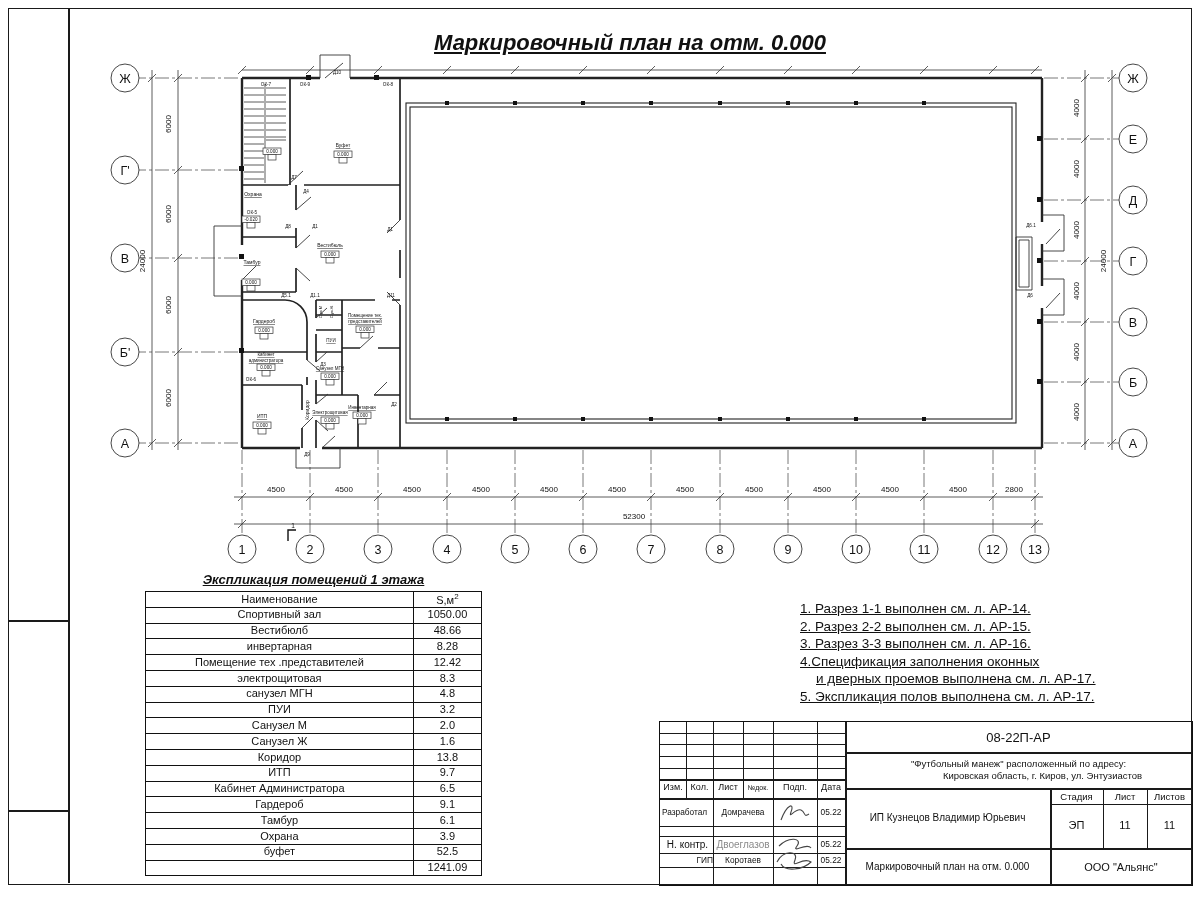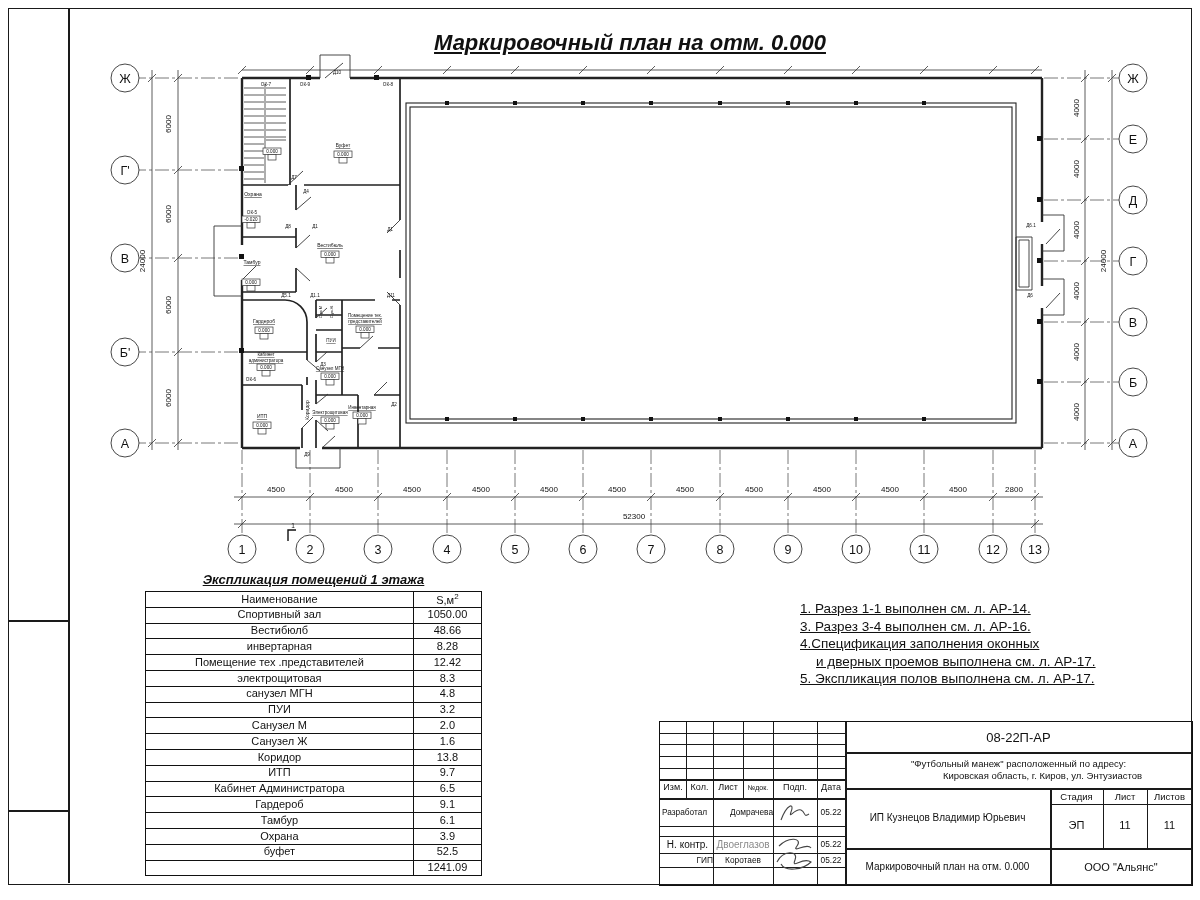--- a/index.html
+++ b/index.html
@@ -376,21 +376,22 @@
     <tr>
           <td></td>
           <td>1241.09</td>
         </tr>
   </tbody>
     </table>
 </div>
 
 <div class="abs notes">
   <div>1. Разрез 1-1 выполнен см. л. АР-14.</div>
-  <div>3. Разрез 3-4 выполнен см. л. АР-16.</div>
+  <div>2. Разрез 2-2 выполнен см. л. АР-15.</div>
+  <div>3. Разрез 3-3 выполнен см. л. АР-16.</div>
   <div>4.Спецификация заполнения оконных</div>
   <div class="ind">и дверных проемов выполнена см. л. АР-17.</div>
   <div>5. Экспликация полов выполнена см. л. АР-17.</div>
 </div>
 
 <div class="abs stamp">
 
   <div class="ln" style="left:26px;top:0;width:1px;height:76px;"></div>
   <div class="ln" style="left:53px;top:0;width:1px;height:163px;"></div>
   <div class="ln" style="left:83px;top:0;width:1px;height:76px;"></div>
@@ -417,21 +418,21 @@
   <div class="ln" style="left:185px;top:126px;width:347px;height:1.5px;"></div>
 
   <div class="t" style="left:0;top:60px;width:26px;font-size:9px;">Изм.</div>
   <div class="t" style="left:26px;top:60px;width:27px;font-size:9px;">Кол.</div>
   <div class="t" style="left:53px;top:60px;width:30px;font-size:9px;">Лист</div>
   <div class="t" style="left:83px;top:62px;width:30px;font-size:7px;">№док.</div>
   <div class="t" style="left:113px;top:60px;width:44px;font-size:9px;">Подп.</div>
   <div class="t" style="left:157px;top:60px;width:28px;font-size:9px;">Дата</div>
 
   <div class="t" style="left:2px;top:85px;width:51px;font-size:8.3px;text-align:left;">Разработал</div>
-  <div class="t" style="left:53px;top:85px;width:60px;font-size:8.3px;text-align:right;">Домрачева</div>
+  <div class="t" style="left:53px;top:85px;width:60px;font-size:8.3px;">Домрачева</div>
   <div class="t" style="left:157px;top:85px;width:28px;font-size:8.3px;">05.22</div>
   <div class="t" style="left:2px;top:117px;width:51px;font-size:10px;text-align:center;">Н. контр.</div>
   <div class="t" style="left:53px;top:117px;width:60px;font-size:10px;color:#8b8b8b;">Двоеглазов</div>
   <div class="t" style="left:157px;top:117px;width:28px;font-size:8.3px;">05.22</div>
   <div class="t" style="left:2px;top:133px;width:51px;font-size:8.3px;text-align:right;">ГИП</div>
   <div class="t" style="left:53px;top:133px;width:60px;font-size:8.3px;">Коротаев</div>
   <div class="t" style="left:157px;top:133px;width:28px;font-size:8.3px;">05.22</div>
 
   <svg style="position:absolute;left:113px;top:76px;" width="44" height="80">
     <path d="M8,22 C14,6 22,4 18,14 C15,22 22,10 28,12 C33,14 30,20 36,16" stroke="#444" stroke-width="1.1" fill="none"></path>

